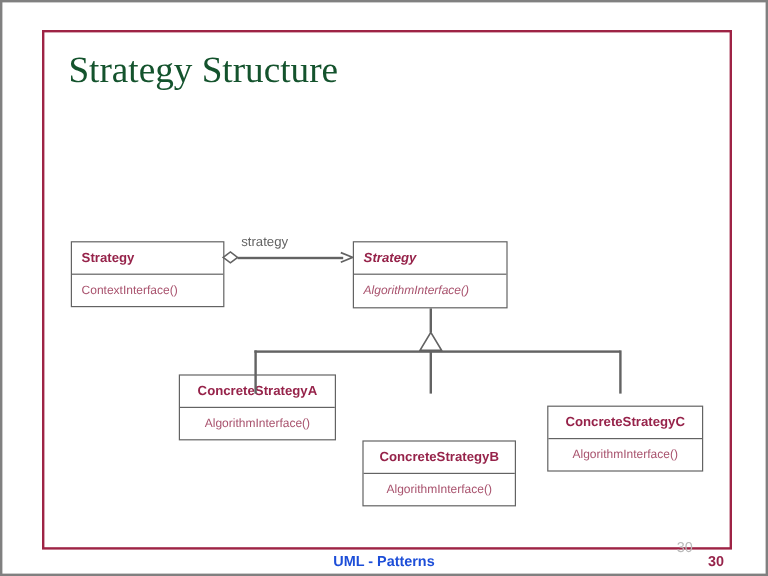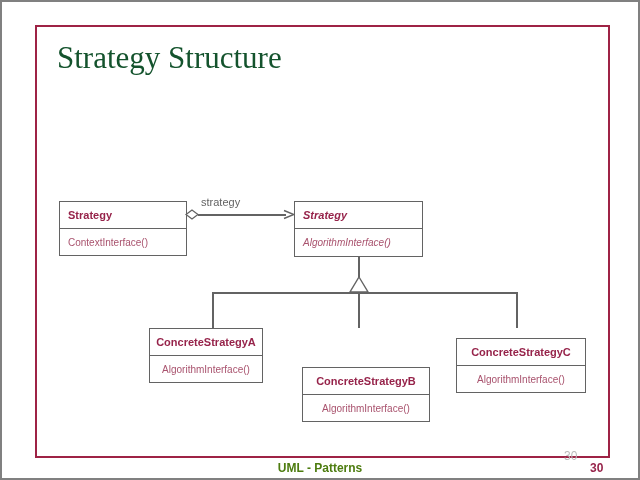--- a/index.html
+++ b/index.html
@@ -74,21 +74,21 @@
     font-style: italic;
   }
   .uml-class.centered .cls-name,
   .uml-class.centered .cls-op {
     text-align: center;
     padding-left: 0;
   }
 
   #box-context  { left: 57px;  top: 199px; width: 128px; height: 55px; }
   #box-strategy { left: 292px; top: 199px; width: 129px; height: 56px; }
-  #box-csa      { left: 147px; top: 326px; width: 114px; height: 55px; }
+  #box-csa      { left: 147px; top: 310px; width: 131px; height: 55px; }
   #box-csb      { left: 300px; top: 325px; width: 128px; height: 55px; margin-top: 40px; }
   #box-csc      { left: 454px; top: 325px; width: 130px; height: 55px; margin-top: 11px; }
 
   
   .line {
     position: absolute;
     background: #636363;
   }
   .h-line { height: 1.5px; }
   .v-line { width: 1.5px; }
@@ -168,21 +168,21 @@
     transform: rotate(-40deg);
   }
   #footer-center {
     position: absolute;
     left: 0;
     right: 0;
     top: 459px;
     text-align: center;
     font-size: 12px;
     font-weight: bold;
-    color: #4d7c0f;
+    color: #1d4ed8;
   }
   #footer-page {
     position: absolute;
     left: 588px;
     top: 459px;
     font-size: 12px;
     font-weight: bold;
     color: #96234a;
   }
   #footer-page-ghost {

